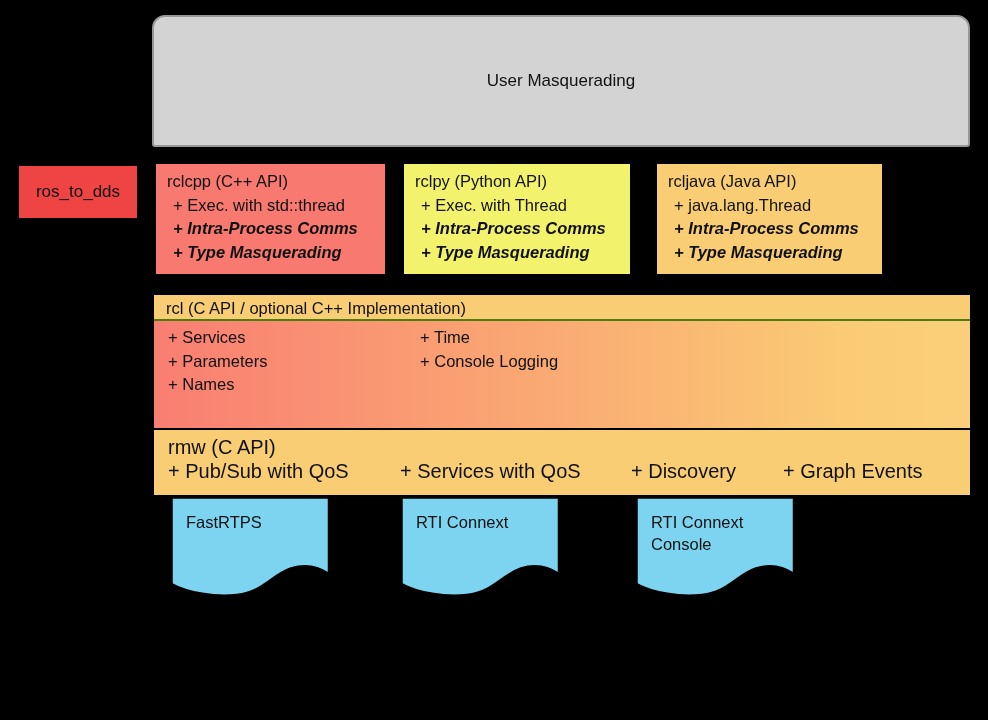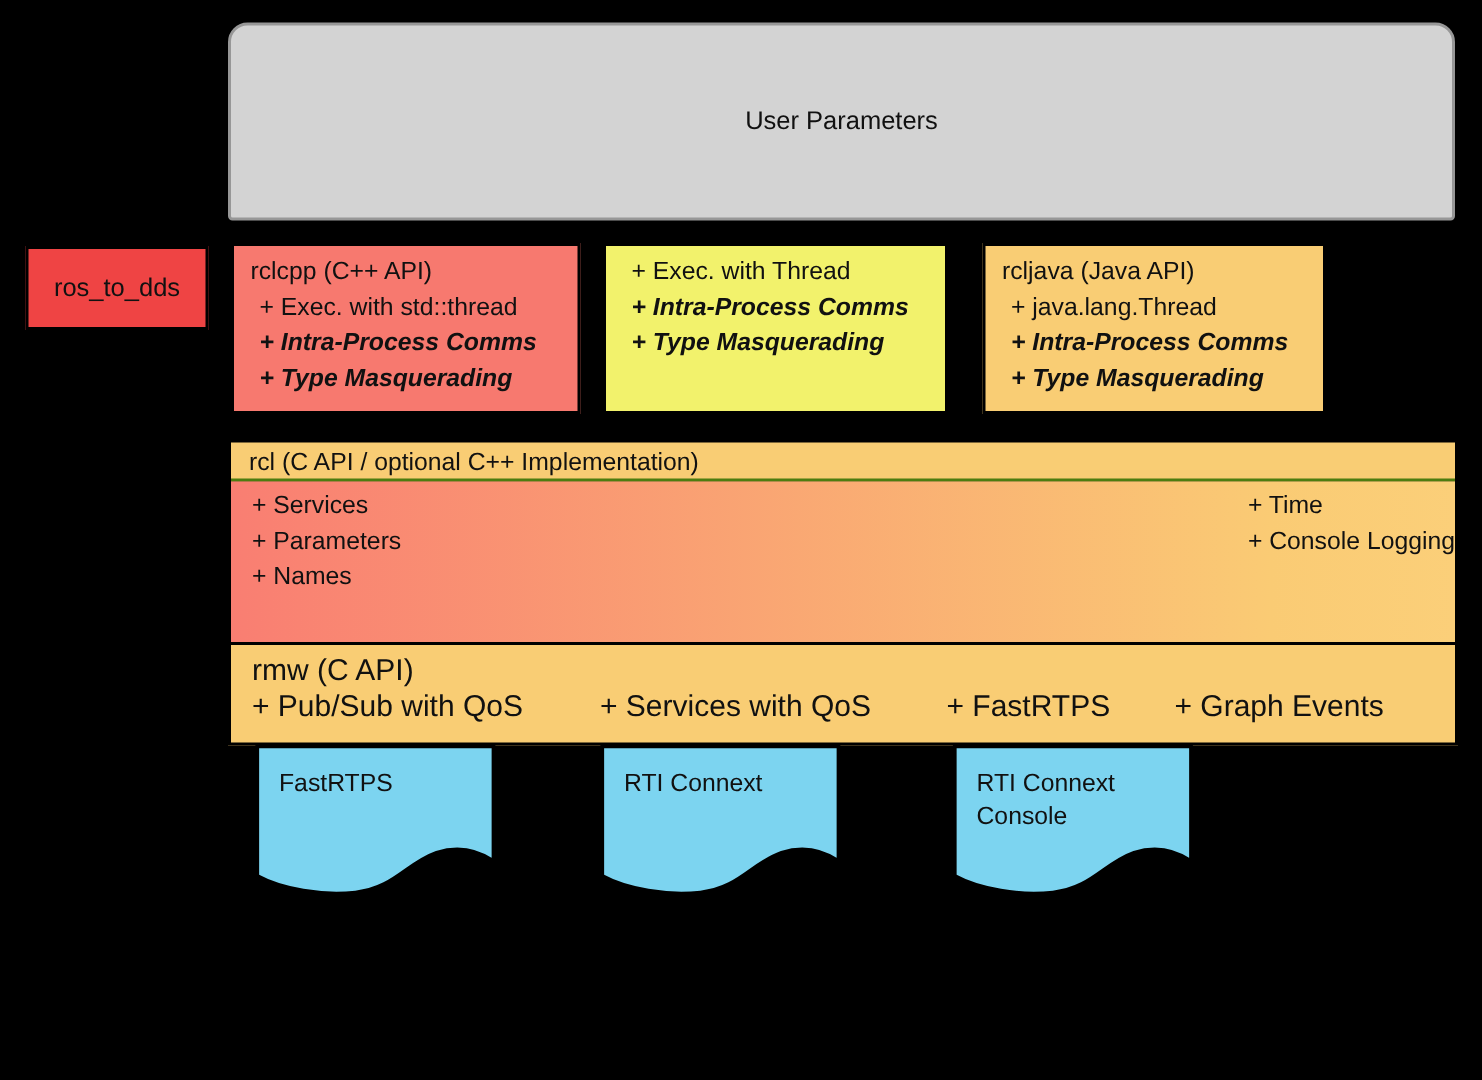--- a/index.html
+++ b/index.html
@@ -59,21 +59,20 @@
     font-size: 16.5px;
     box-sizing: border-box;
   }
   .rcl-body {
     height: 115px;
     background: linear-gradient(90deg, #F97E72 0%, #FACB74 85%, #FBCF79 100%);
     display: flex;
     padding: 5px 0 0 14px;
     font-size: 16.5px; line-height: 23.5px;
     box-sizing: border-box;
-    justify-content: space-between;
   }
   .rcl-col1 { width: 252px; }
 
   
   .rmw {
     left: 152px; top: 428px; width: 820px; height: 69px;
     border: 2.5px solid #000;
     padding: 6px 0 0 14px;
     font-size: 20px; line-height: 23.5px;
     box-sizing: border-box;
@@ -94,35 +93,36 @@
   .doc-fastrtps { left: 170px; }
   .doc-connext  { left: 400px; }
   .doc-connext-dynamic { left: 635px; }
 </style>
 </head>
 <body>
 
 <div class="canvas">
 
   <div class="box user-app" style="background: rgb(211, 211, 211);">
-    <span>User Parameters</span>
+    <span>User Masquerading</span>
   </div>
 
   <div class="box ros-to-dds" style="background: #ef4444;">
     <span>ros_to_dds</span>
   </div>
 
   <div class="box api api-rclcpp" style="background: rgb(247, 121, 111);">
     <div class="title">rclcpp (C++ API)</div>
     <div class="line">+ Exec. with std::thread</div>
     <div class="line italic">+ Intra-Process Comms</div>
     <div class="line italic">+ Type Masquerading</div>
   </div>
 
   <div class="box api api-rclpy" style="background: rgb(242, 242, 108);">
+    <div class="title">rclpy (Python API)</div>
     <div class="line">+ Exec. with Thread</div>
     <div class="line italic">+ Intra-Process Comms</div>
     <div class="line italic">+ Type Masquerading</div>
   </div>
 
   <div class="box api api-rcljava" style="background: rgb(249, 205, 116);">
     <div class="title">rcljava (Java API)</div>
     <div class="line">+ java.lang.Thread</div>
     <div class="line italic">+ Intra-Process Comms</div>
     <div class="line italic">+ Type Masquerading</div>
@@ -141,21 +141,21 @@
         <div>+ Console Logging</div>
       </div>
     </div>
   </div>
 
   <div class="box rmw" style="background: rgb(249, 205, 116);">
     <div class="title">rmw (C API)</div>
     <div class="rmw-items">
       <span>+ Pub/Sub with QoS</span>
       <span>+ Services with QoS</span>
-      <span>+ FastRTPS</span>
+      <span>+ Discovery</span>
       <span>+ Graph Events</span>
     </div>
   </div>
 
   <div class="doc doc-fastrtps">
     <svg width="161" height="104" viewBox="0 0 161 104">
       <path d="M1.5,1.5 L159,1.5 L159,78 C147,70 135,68 121,72.5 C101,79.5 93,96 67,99 C45,101.5 18,97 1.5,88 Z"></path>
     </svg>
     <div class="doc-label">FastRTPS</div>
   </div>

